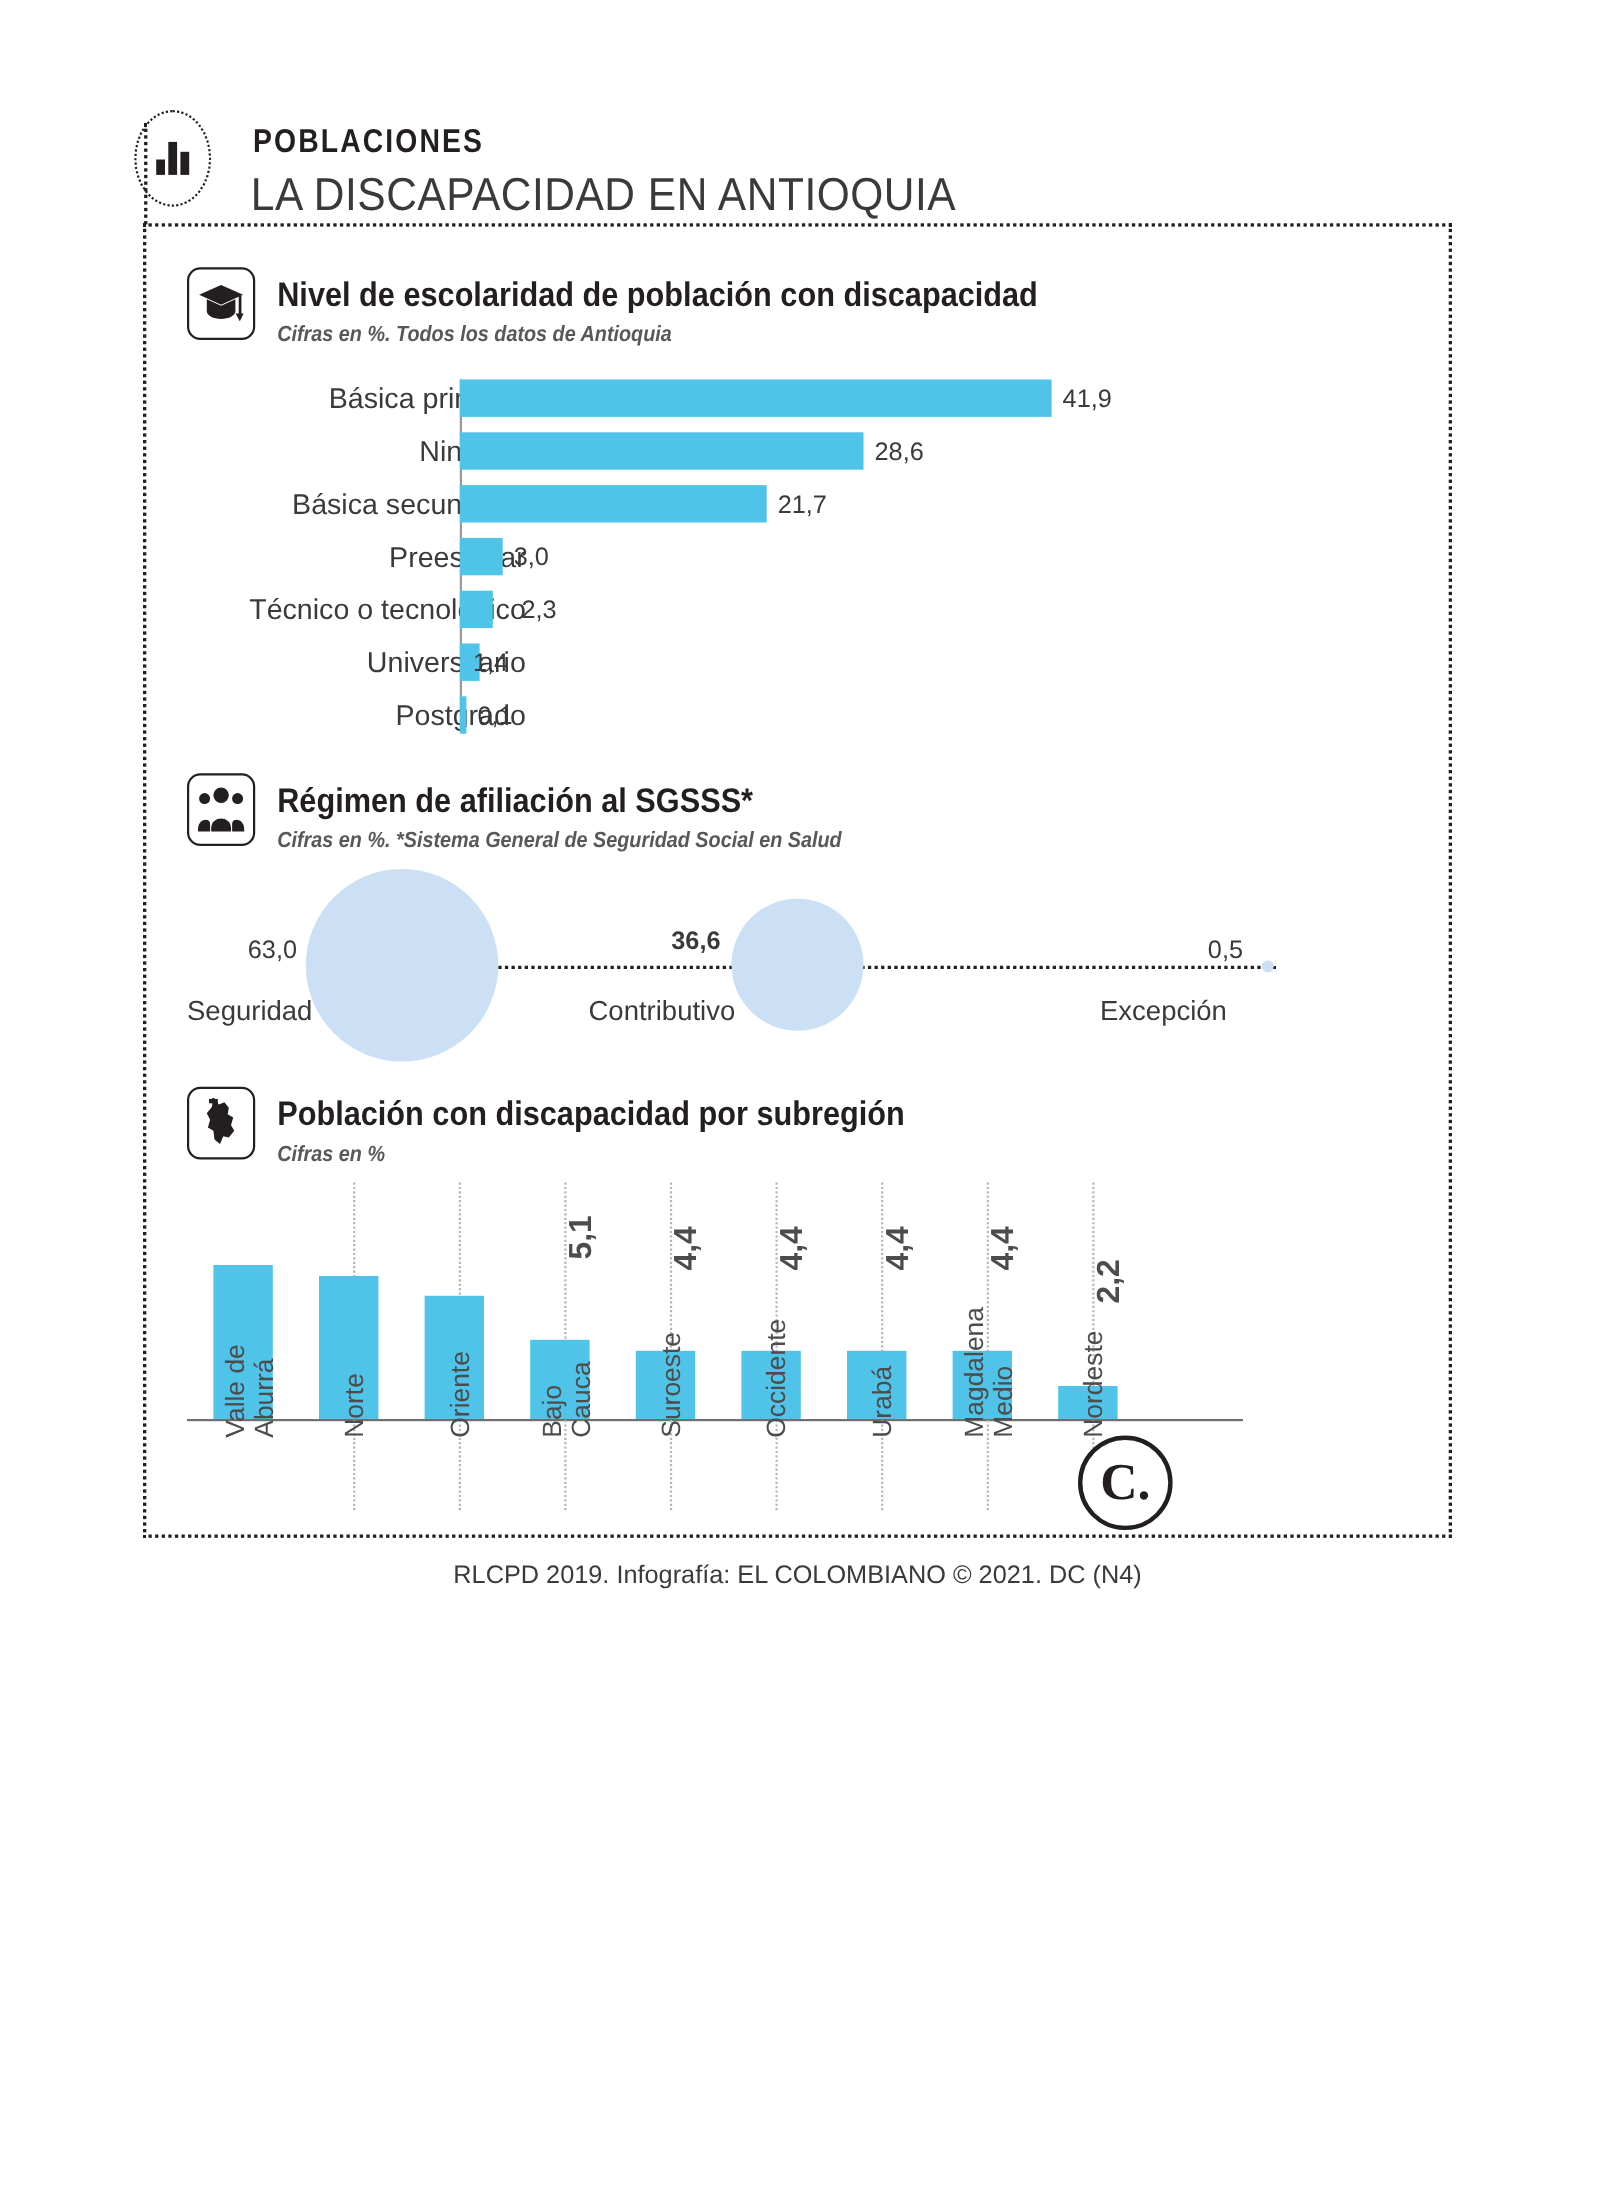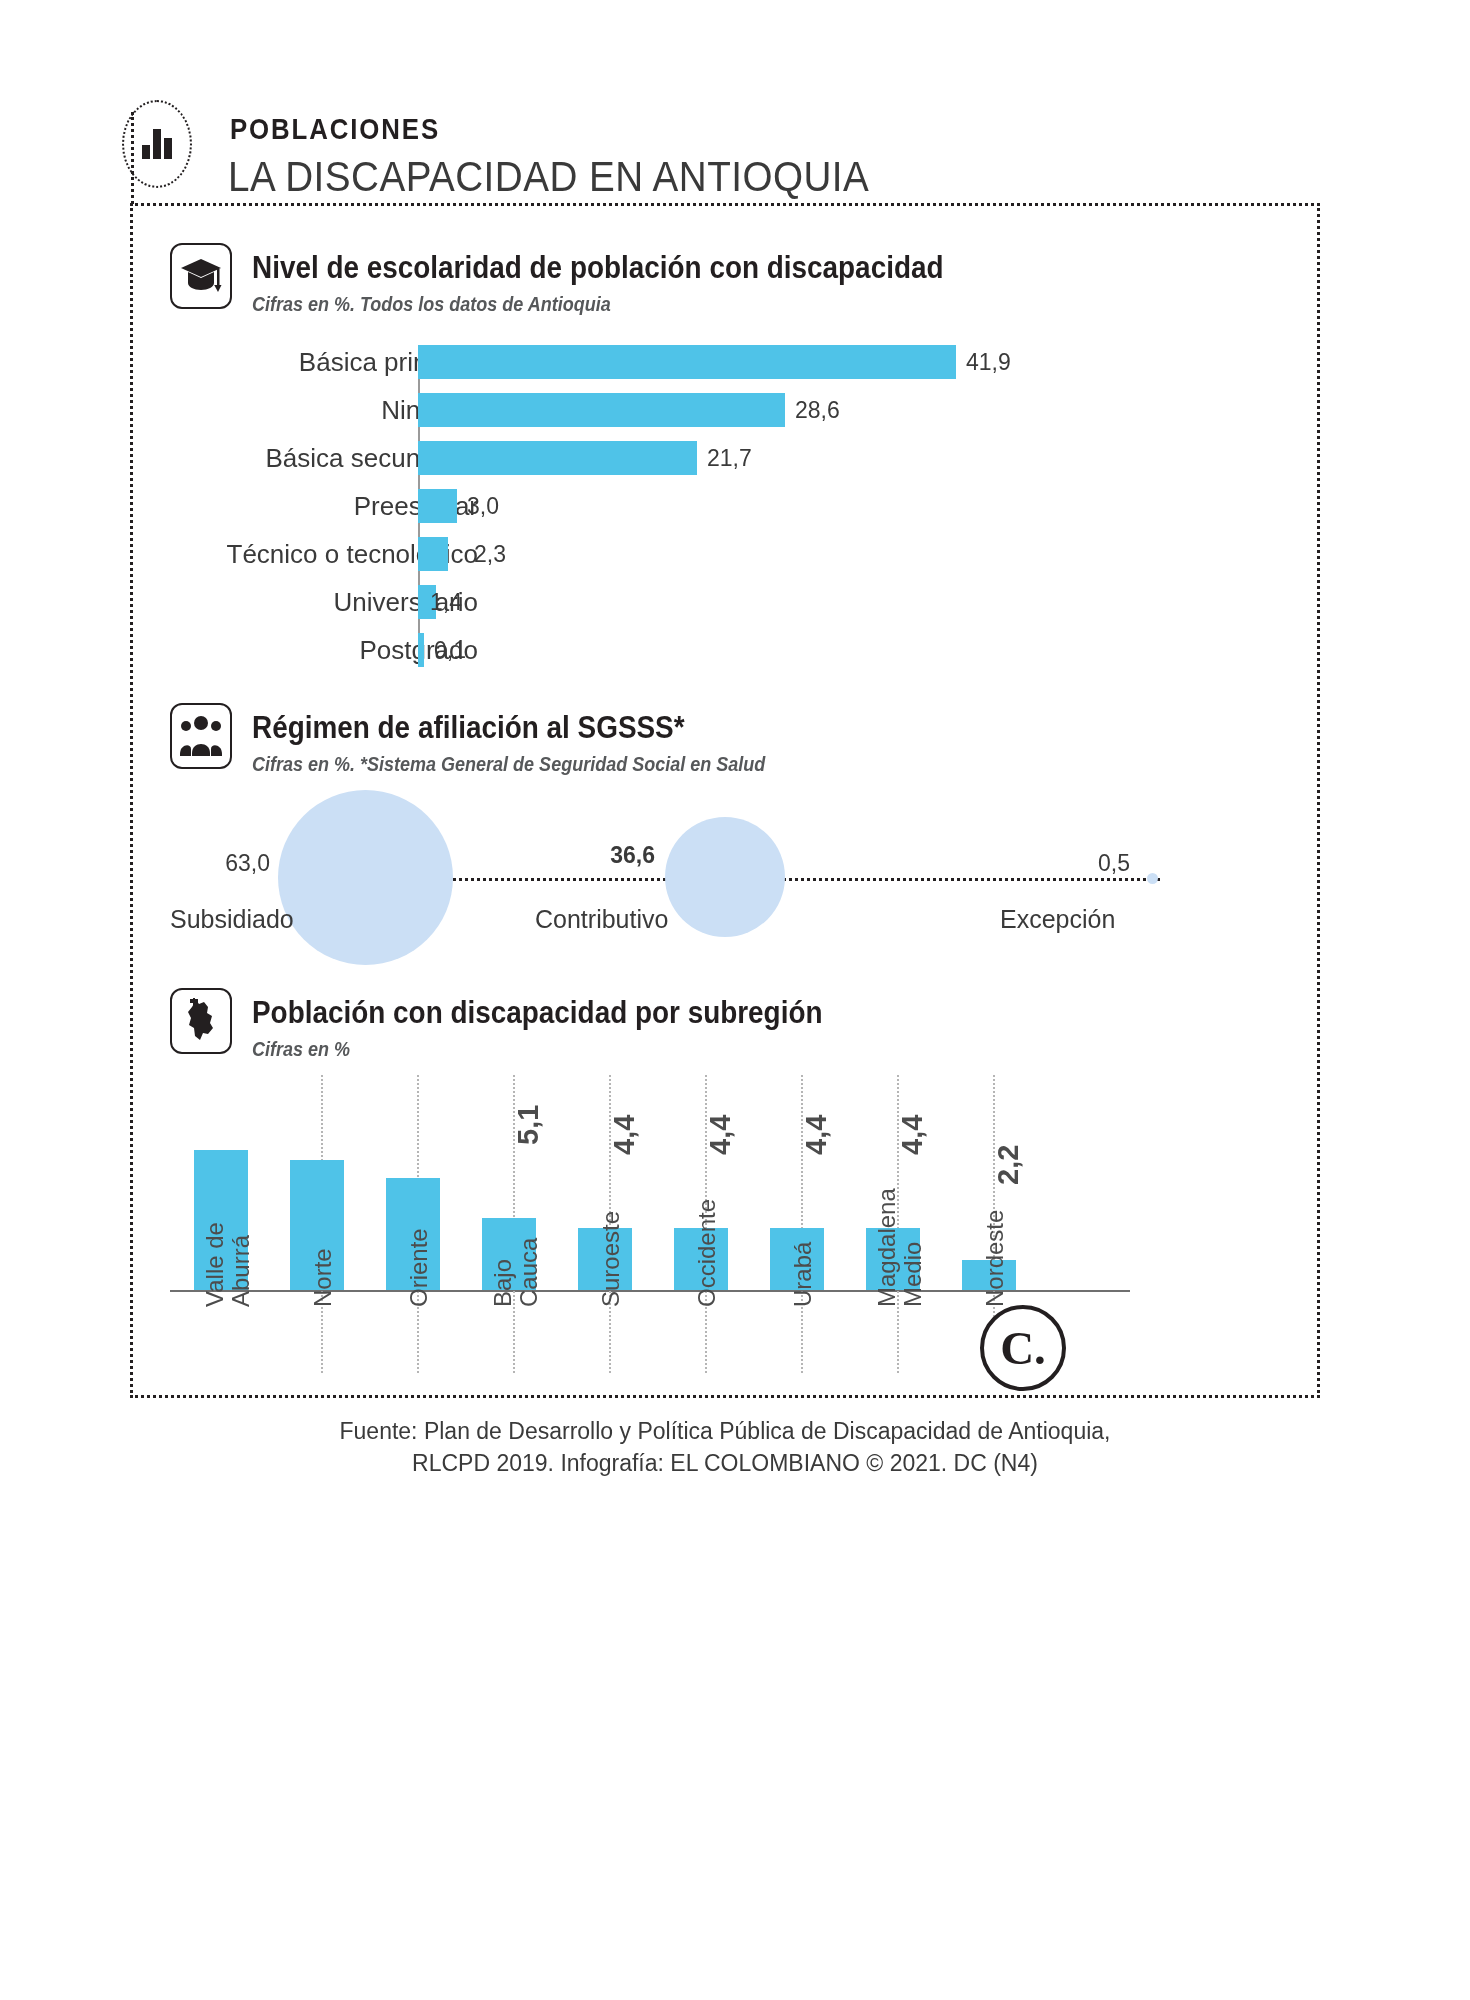--- a/index.html
+++ b/index.html
@@ -252,21 +252,21 @@
     </svg>
   </div>
   <div class="sec-title" style="left:252px; top:710px;">Régimen de afiliación al SGSSS*</div>
   <div class="sec-sub" style="left:252px; top:753px;">Cifras en %.  *Sistema General de Seguridad Social en Salud</div>
 
   <div class="bubbles">
     <div class="bubble-line"></div>
 
     <div class="bubble" style="left:108px; top:0px; width:175px; height:175px;"></div>
     <div class="bubble-val" style="left:-40px; top:60px; width:140px;">63,0</div>
-    <div class="bubble-lab" style="left:0px; top:115px;">Subsidiado</div>
+    <div class="bubble-lab" style="left:0px; top:115px;">Seguridad</div>
 
     <div class="bubble" style="left:495px; top:27px; width:120px; height:120px;"></div>
     <div class="bubble-val" style="left:345px; top:52px; width:140px;font-weight:bold;">36,6</div>
     <div class="bubble-lab" style="left:365px; top:115px;">Contributivo</div>
 
     <div class="bubble" style="left:977px; top:83px; width:11px; height:11px;"></div>
     <div class="bubble-val" style="left:820px; top:60px; width:140px;">0,5</div>
     <div class="bubble-lab" style="left:830px; top:115px;">Excepción</div>
   </div>
 
@@ -327,17 +327,16 @@
     <div class="col-bar" style="left:792px; height:30px;"></div>
     <div class="col-val" style="left:822px; top:110px; color:#4c4c4c;">2,2</div>
     <div class="col-lab" style="left:812px; top:232px;">Nordeste</div>
   </div>
 
   <div class="logo">
     <span>C.</span>
   </div>
 
   <div class="footer">
-    <div>Fuente: Plan de Desarrollo y Política Pública de Discapacidad de Antioquia,</div>
     <div>RLCPD 2019. Infografía: EL COLOMBIANO © 2021. DC (N4)</div>
   </div>
 
 </div>
 
 </body></html>

